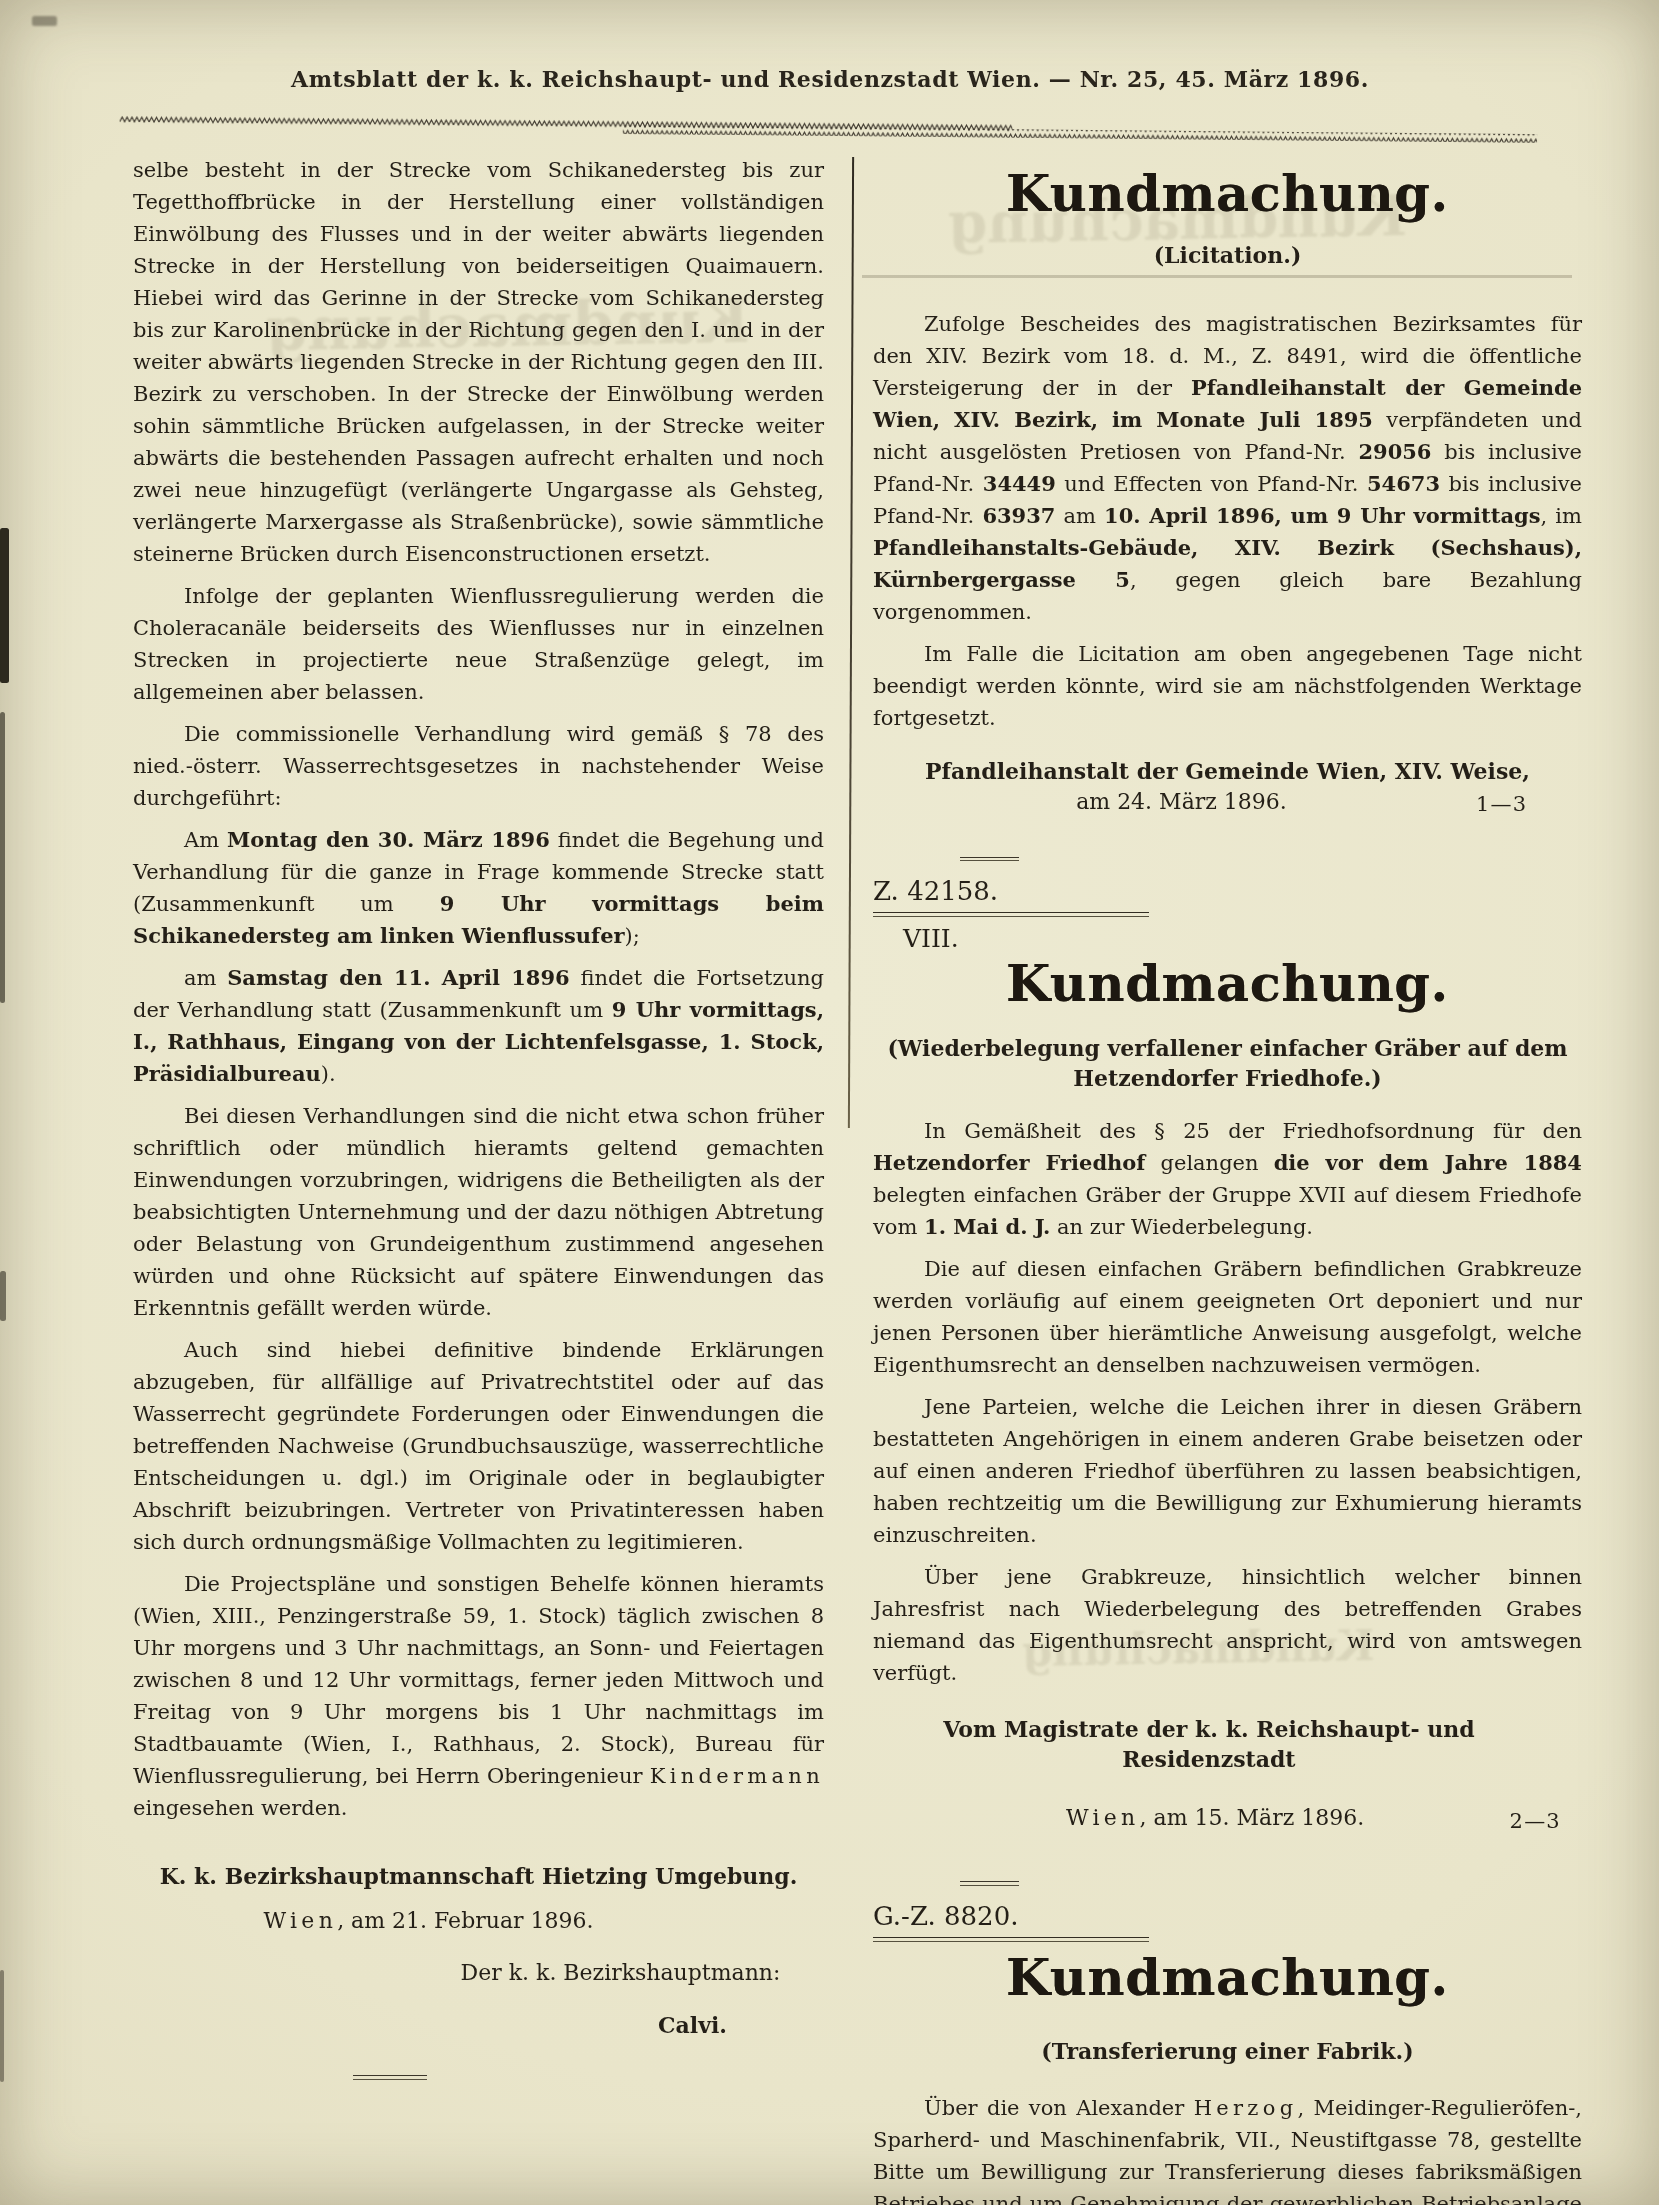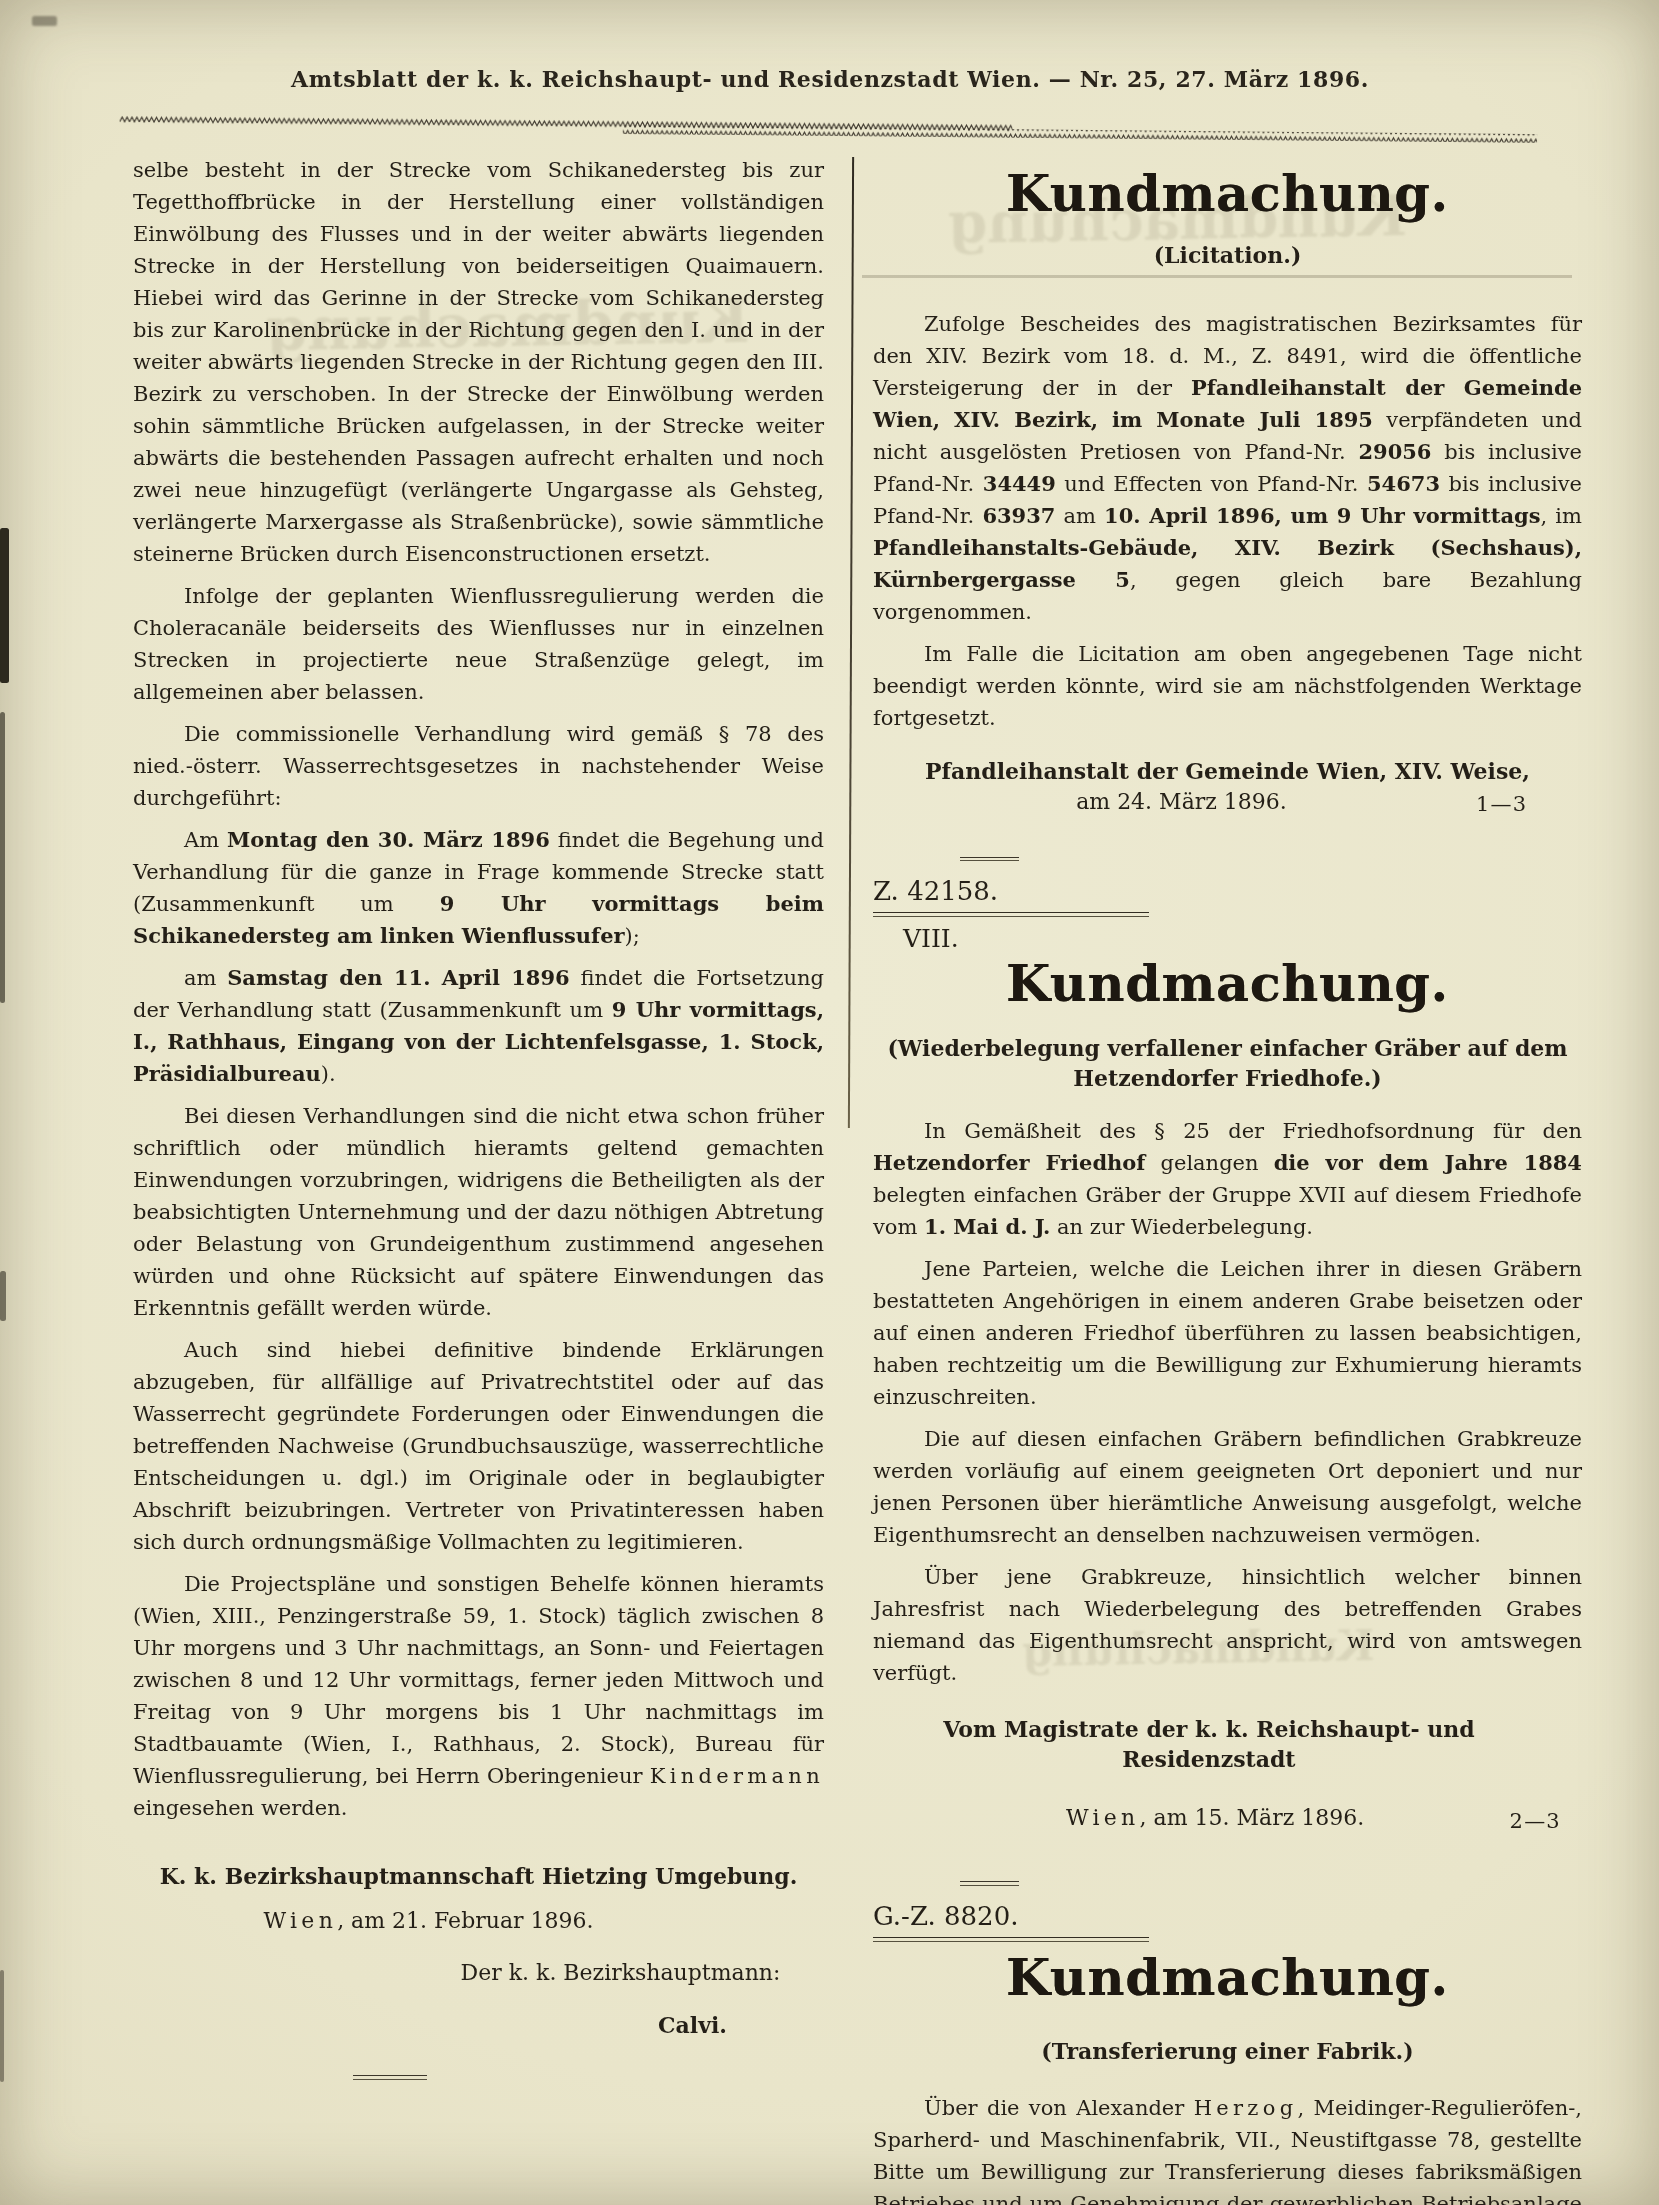--- a/index.html
+++ b/index.html
@@ -65,21 +65,21 @@
   .bm2{left:0;top:712px;width:5px;height:291px;opacity:.55;}
   .bm3{left:0;top:1271px;width:5.6px;height:50px;opacity:.5;}
   .bm4{left:32px;top:16px;width:25px;height:10px;opacity:.35;filter:blur(1.2px);}
   .bm5{left:0;top:1970px;width:4.3px;height:112px;opacity:.4;}
 </style>
 </head>
 <body>
 
 <div class="page">
 
-  <div class="masthead">Amtsblatt der k. k. Reichshaupt- und Residenzstadt Wien. — Nr. 25, 27. März 1896.</div>
+  <div class="masthead">Amtsblatt der k. k. Reichshaupt- und Residenzstadt Wien. — Nr. 25, 45. März 1896.</div>
 
   <div class="zigzag-wrap">
     <svg width="1431" height="27" xmlns="http://www.w3.org/2000/svg" viewBox="0 0 2310 44">
       <defs>
         <pattern id="zz" width="16" height="14" patternUnits="userSpaceOnUse">
           <path d="M0,11 L4,3 L8,11 L12,3 L16,11" fill="none" stroke="#3a342a" stroke-width="1.8"></path>
         </pattern>
       </defs>
       <rect x="0" y="0" width="1455" height="14" fill="url(#zz)"></rect>
       <rect x="820" y="9" width="1490" height="14" fill="url(#zz)"></rect>
@@ -118,22 +118,22 @@
       <div class="cline" style="margin-top: 1px; transform: translateX(-46px);"><span>am 24. März 1896.</span><span class="tag">1—3</span></div>
       <div class="rule-short" style="margin: 40px 0px 0px 87px;"></div>
       <div class="refblock" style="margin-top: 16px;">
         <div class="refnum">Z. 42158.</div>
         <div class="ref-underline"></div>
         <div class="refsub">VIII.</div>
       </div>
       <div class="kmtitle" style="margin-top: 3.7px;">Kundmachung.</div>
       <div class="ksub" style="margin-top: 21px;">(Wiederbelegung verfallener einfacher Gräber auf dem Hetzendorfer Friedhofe.)</div>
       <p class="para indent" style="margin-top: 22px;"><span>In Gemäßheit des § 25 der Friedhofsordnung für den </span><span class="b">Hetzendorfer Friedhof</span><span> gelangen </span><span class="b">die vor dem Jahre 1884</span><span> belegten einfachen Gräber der Gruppe XVII auf diesem Friedhofe vom </span><span class="b">1. Mai d. J.</span><span> an zur Wiederbelegung.</span></p>
+      <p class="para indent"><span>Die auf diesen einfachen Gräbern befindlichen Grabkreuze werden vorläufig auf einem geeigneten Ort deponiert und nur jenen Personen über hierämtliche Anweisung ausgefolgt, welche Eigenthumsrecht an denselben nachzuweisen vermögen.</span></p>
       <p class="para indent"><span>Jene Parteien, welche die Leichen ihrer in diesen Gräbern bestatteten Angehörigen in einem anderen Grabe beisetzen oder auf einen anderen Friedhof überführen zu lassen beabsichtigen, haben rechtzeitig um die Bewilligung zur Exhumierung hieramts einzuschreiten.</span></p>
-      <p class="para indent"><span>Die auf diesen einfachen Gräbern befindlichen Grabkreuze werden vorläufig auf einem geeigneten Ort deponiert und nur jenen Personen über hierämtliche Anweisung ausgefolgt, welche Eigenthumsrecht an denselben nachzuweisen vermögen.</span></p>
       <p class="para indent"><span>Über jene Grabkreuze, hinsichtlich welcher binnen Jahresfrist nach Wiederbelegung des betreffenden Grabes niemand das Eigenthumsrecht anspricht, wird von amtswegen verfügt.</span></p>
       <div class="cline b" style="margin-top: 25px; transform: translateX(-18.6px);"><span>Vom Magistrate der k. k. Reichshaupt- und Residenzstadt</span></div>
       <div class="cline" style="margin-top: 29px; transform: translateX(-12.4px);"><span class="sp">Wien</span><span>, am 15. März 1896.</span><span class="tag">2—3</span></div>
       <div class="rule-short" style="margin: 48px 0px 0px 87px;"></div>
       <div class="refblock" style="margin-top: 16px;">
         <div class="refnum">G.-Z. 8820.</div>
         <div class="ref-underline"></div>
       </div>
       <div class="kmtitle" style="margin-top: 6.2px;">Kundmachung.</div>
       <div class="ksub" style="margin-top: 30px;">(Transferierung einer Fabrik.)</div>

